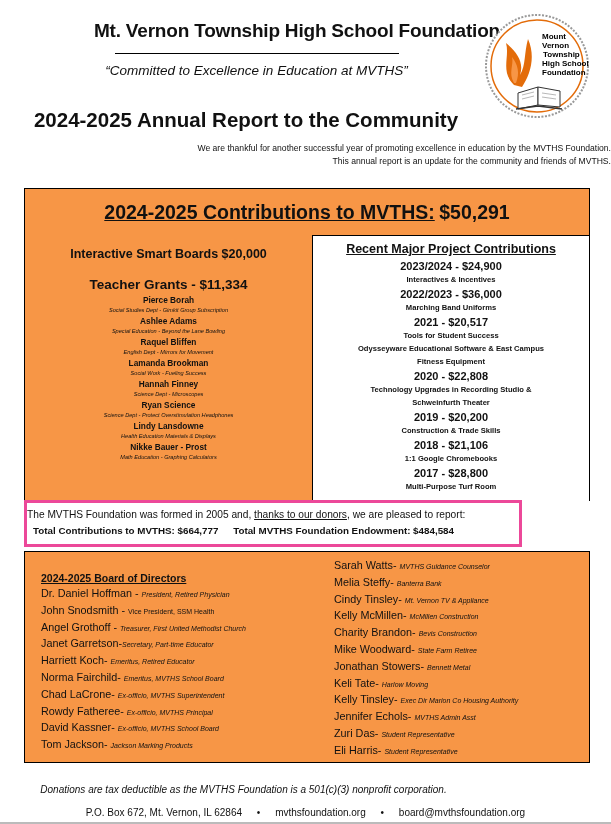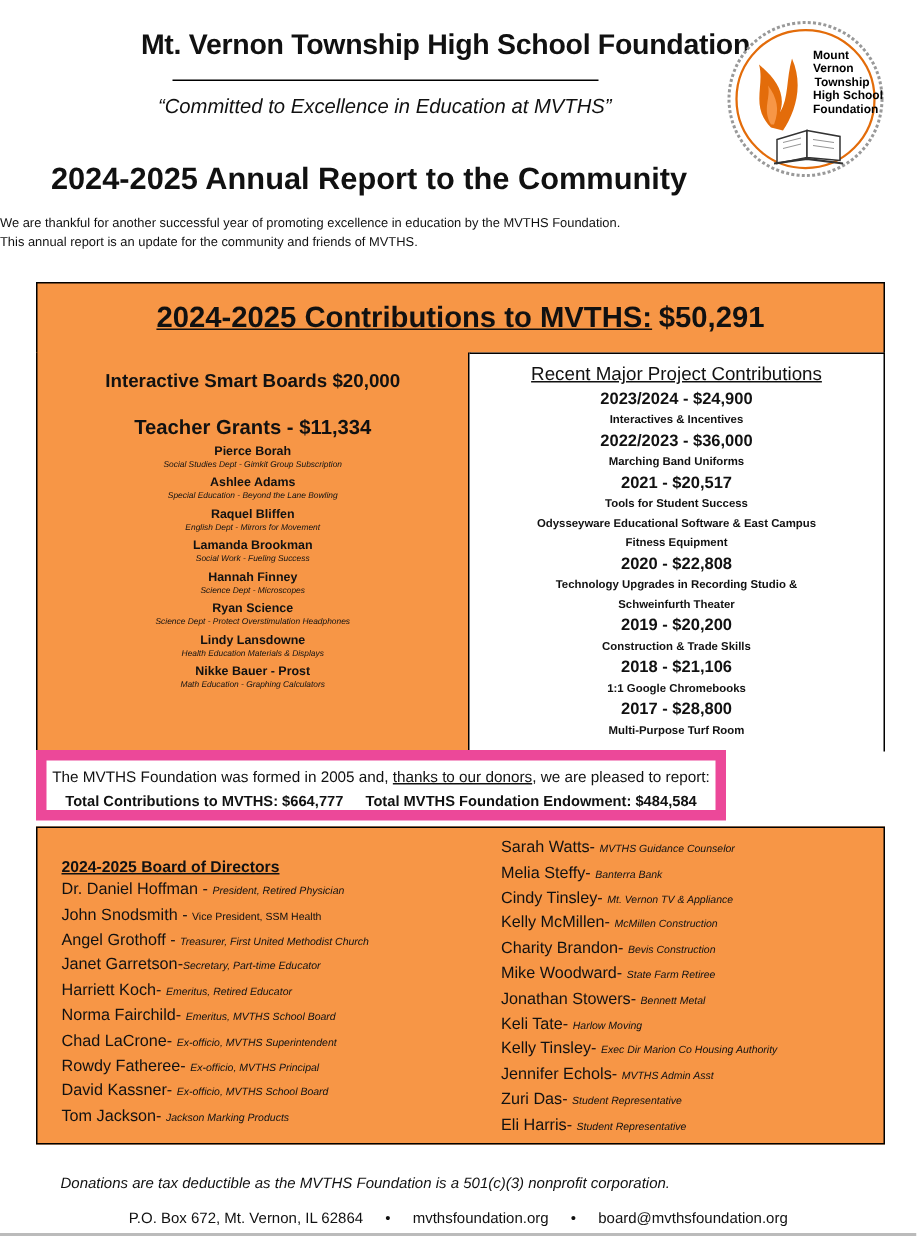--- a/index.html
+++ b/index.html
@@ -9,47 +9,47 @@
   .org-title { position: absolute; left: 0; top: 20px; width: 500px; text-align: right;
     font-weight: bold; font-size: 19px; letter-spacing: -0.2px; }
   .title-rule { position: absolute; left: 115px; top: 53px; width: 284px; height: 1px; background: #000; }
   .tagline { position: absolute; left: 0; top: 63px; width: 513px; text-align: center;
     font-style: italic; font-size: 13.5px; }
 
   .logo { position: absolute; left: 484px; top: 13px; width: 106px; height: 106px; }
 
   .report-title { position: absolute; left: 0; top: 108px; width: 492px; text-align: center;
     font-weight: bold; font-size: 20.5px; }
-  .intro { position: absolute; left: 0; top: 142px; width: 611px; text-align: left;
+  .intro { position: absolute; left: 0; top: 142px; width: 611px; text-align: right;
     font-size: 8.6px; line-height: 12.5px; }
 
   .orange { background: #f79646; }
 
   .contrib-header { position: absolute; left: 24px; top: 188px; width: 566px; height: 48px;
     border: 1px solid #000; border-bottom: none; text-align: center; padding-top: 12px; }
   .contrib-header .u { text-decoration: underline; font-weight: bold; font-size: 19.5px; }
   .contrib-header .amt { font-weight: bold; font-size: 19.5px; }
 
   .left-col { position: absolute; left: 24px; top: 235px; width: 290px; height: 266px;
     border-left: 1px solid #000; border-right: 2px solid #000000; text-align: center; }
   .smart-boards { margin-top: 12px; font-weight: bold; font-size: 12.5px; }
   .grants-title { margin-top: 16px; font-weight: bold; font-size: 13.5px; }
   .grant-name { font-weight: bold; font-size: 8.3px; margin-top: 3px; }
   .grant-desc { font-style: italic; font-size: 5.6px; margin-top: 2px; }
   .grants { margin-top: 2px; }
 
   .right-col { position: absolute; left: 313px; top: 235px; width: 277px; height: 266px;
     border-top: 1px solid #000; border-right: 1px solid #000; background: #fff; text-align: center; }
-  .proj-heading { margin-top: 6px; font-weight: normal; font-size: 12.5px; text-decoration: underline; }
+  .proj-heading { margin-top: 6px; font-weight: bold; font-size: 12.5px; text-decoration: underline; }
   .proj-year { font-weight: bold; font-size: 11px; line-height: 13px; margin-top: 2px; }
   .proj-desc { font-weight: bold; font-size: 7.6px; line-height: 13px; }
   .projects { margin-top: 4px; }
 
-  .summary-box { position: absolute; left: 24px; top: 500px; width: 460px; height: 47px;
-    border: 7px solid #ec4899; background: #fff; text-align: center; }
+  .summary-box { position: absolute; left: 24px; top: 500px; width: 498px; height: 47px;
+    border: 3px solid #ec4899; background: #fff; }
   .summary-line { font-size: 10.2px; margin-top: 6px; }
   .summary-line .u { text-decoration: underline; }
   .totals { font-weight: bold; font-size: 9.8px; margin-top: 5px; }
   .totals span { margin: 0 6px; }
 
   .board-box { position: absolute; left: 24px; top: 551px; width: 566px; height: 212px;
     border: 1px solid #000; }
   .board-left { position: absolute; left: 16px; top: 20px; width: 290px; }
   .board-right { position: absolute; left: 309px; top: 6px; width: 250px; }
   .board-heading { font-weight: bold; font-size: 10.5px; text-decoration: underline; margin-bottom: 2px; }

